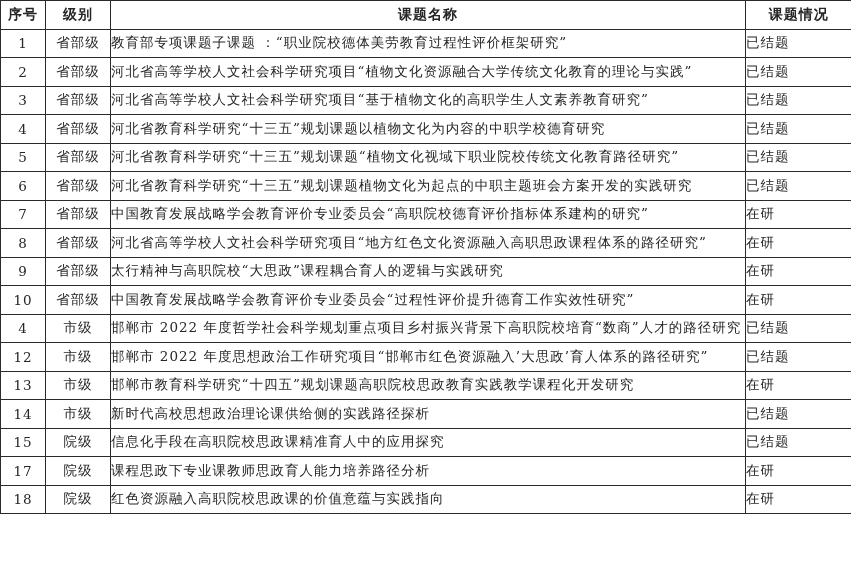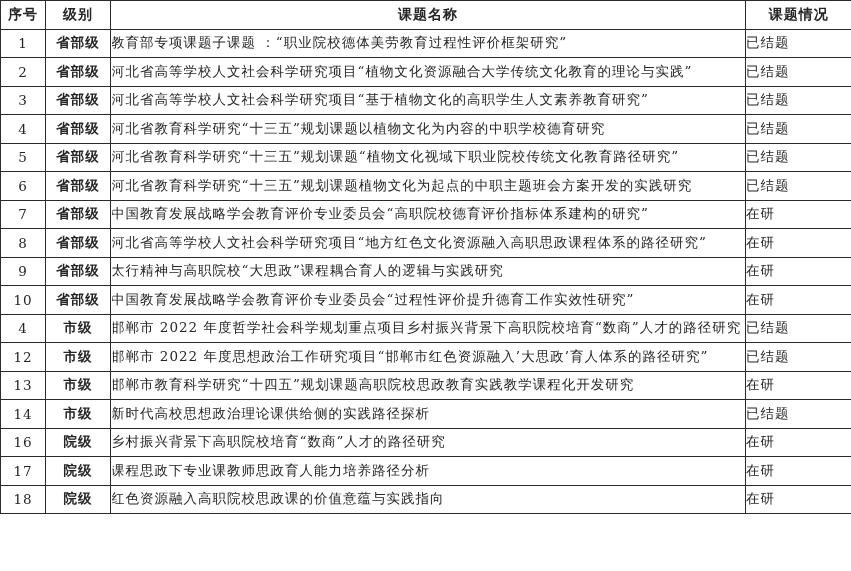--- a/index.html
+++ b/index.html
@@ -52,27 +52,25 @@
     letter-spacing: 1px;
   }
   td.cell-index {
     text-align: center;
     font-size: 14px;
     letter-spacing: 0;
   }
   td.cell-level {
     text-align: center;
     letter-spacing: 2px;
-    font-weight: bold;
   }
   td.cell-title {
     text-align: left;
     padding: 0 7px;
     letter-spacing: 0.6px;
-    border-radius: 14px;
   }
   td.cell-status {
     text-align: left;
     letter-spacing: 2px;
   }
 </style>
 </head>
 <body>
 
 <div class="page">
@@ -170,24 +168,24 @@
           <td class="cell-title">邯郸市教育科学研究“十四五”规划课题高职院校思政教育实践教学课程化开发研究</td>
           <td class="cell-status">在研</td>
         </tr>
         <tr>
           <td class="cell-index">14</td>
           <td class="cell-level">市级</td>
           <td class="cell-title">新时代高校思想政治理论课供给侧的实践路径探析</td>
           <td class="cell-status">已结题</td>
         </tr>
         <tr>
-          <td class="cell-index">16</td>
+          <td class="cell-index">15</td>
           <td class="cell-level">院级</td>
-          <td class="cell-title">乡村振兴背景下高职院校培育“数商”人才的路径研究</td>
-          <td class="cell-status">在研</td>
+          <td class="cell-title">信息化手段在高职院校思政课精准育人中的应用探究</td>
+          <td class="cell-status">已结题</td>
         </tr>
         <tr>
           <td class="cell-index">17</td>
           <td class="cell-level">院级</td>
           <td class="cell-title">课程思政下专业课教师思政育人能力培养路径分析</td>
           <td class="cell-status">在研</td>
         </tr>
         <tr>
           <td class="cell-index">18</td>
           <td class="cell-level">院级</td>

